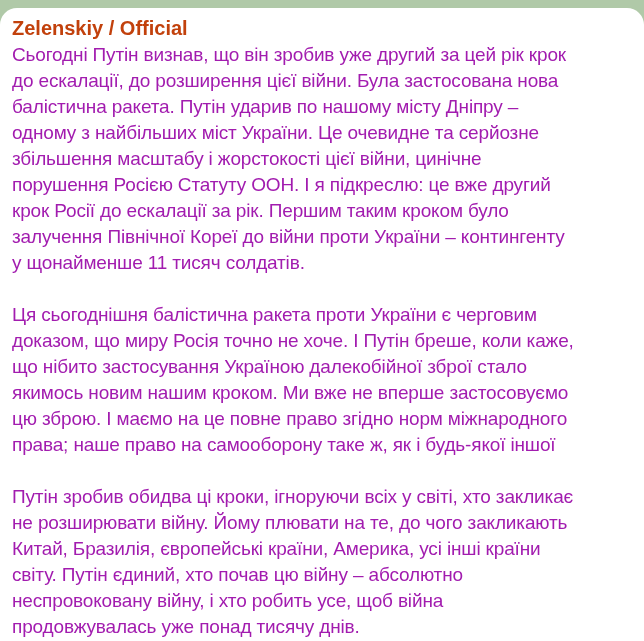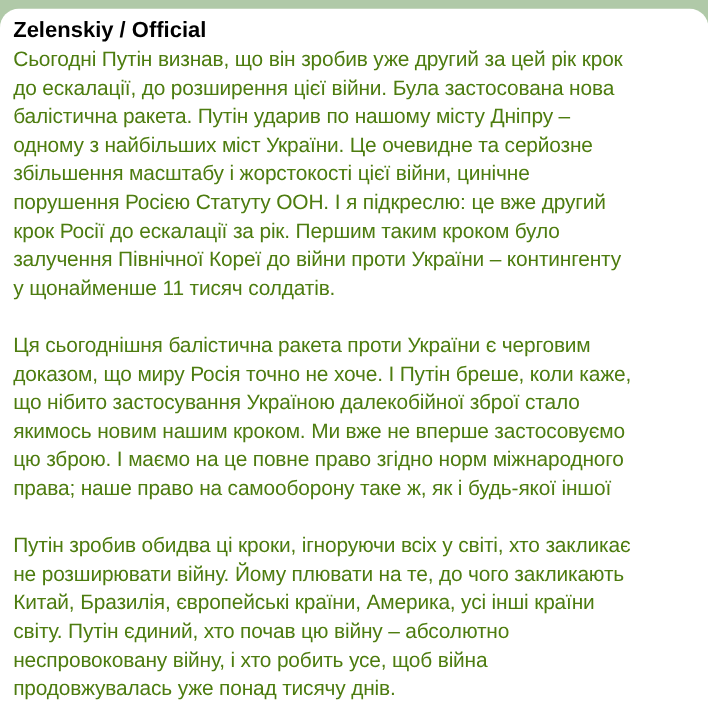--- a/index.html
+++ b/index.html
@@ -15,32 +15,32 @@
   }
   .message-card {
     margin-top: 8px;
     background: #ffffff;
     border-radius: 17px 17px 0 0;
     box-sizing: border-box;
     min-height: 633px;
     padding: 7px 8px 0 12px;
   }
   .channel-name {
-    color: #000000;
+    color: #c2410c;
     font-weight: 700;
     font-size: 20px;
     line-height: 27px;
     cursor: pointer;
   }
   .message-text p {
     margin: 0 0 26px 0;
     font-size: 19px;
     line-height: 26px;
     letter-spacing: -0.15px;
-    color: #4d7c0f;
+    color: #a21caf;
     white-space: pre-line;
   }
 </style>
 </head>
 <body>
 
 <div class="message-card">
   <div class="channel-name">Zelenskiy / Official</div>
   <div class="message-text">
     <p>Сьогодні Путін визнав, що він зробив уже другий за цей рік крок

